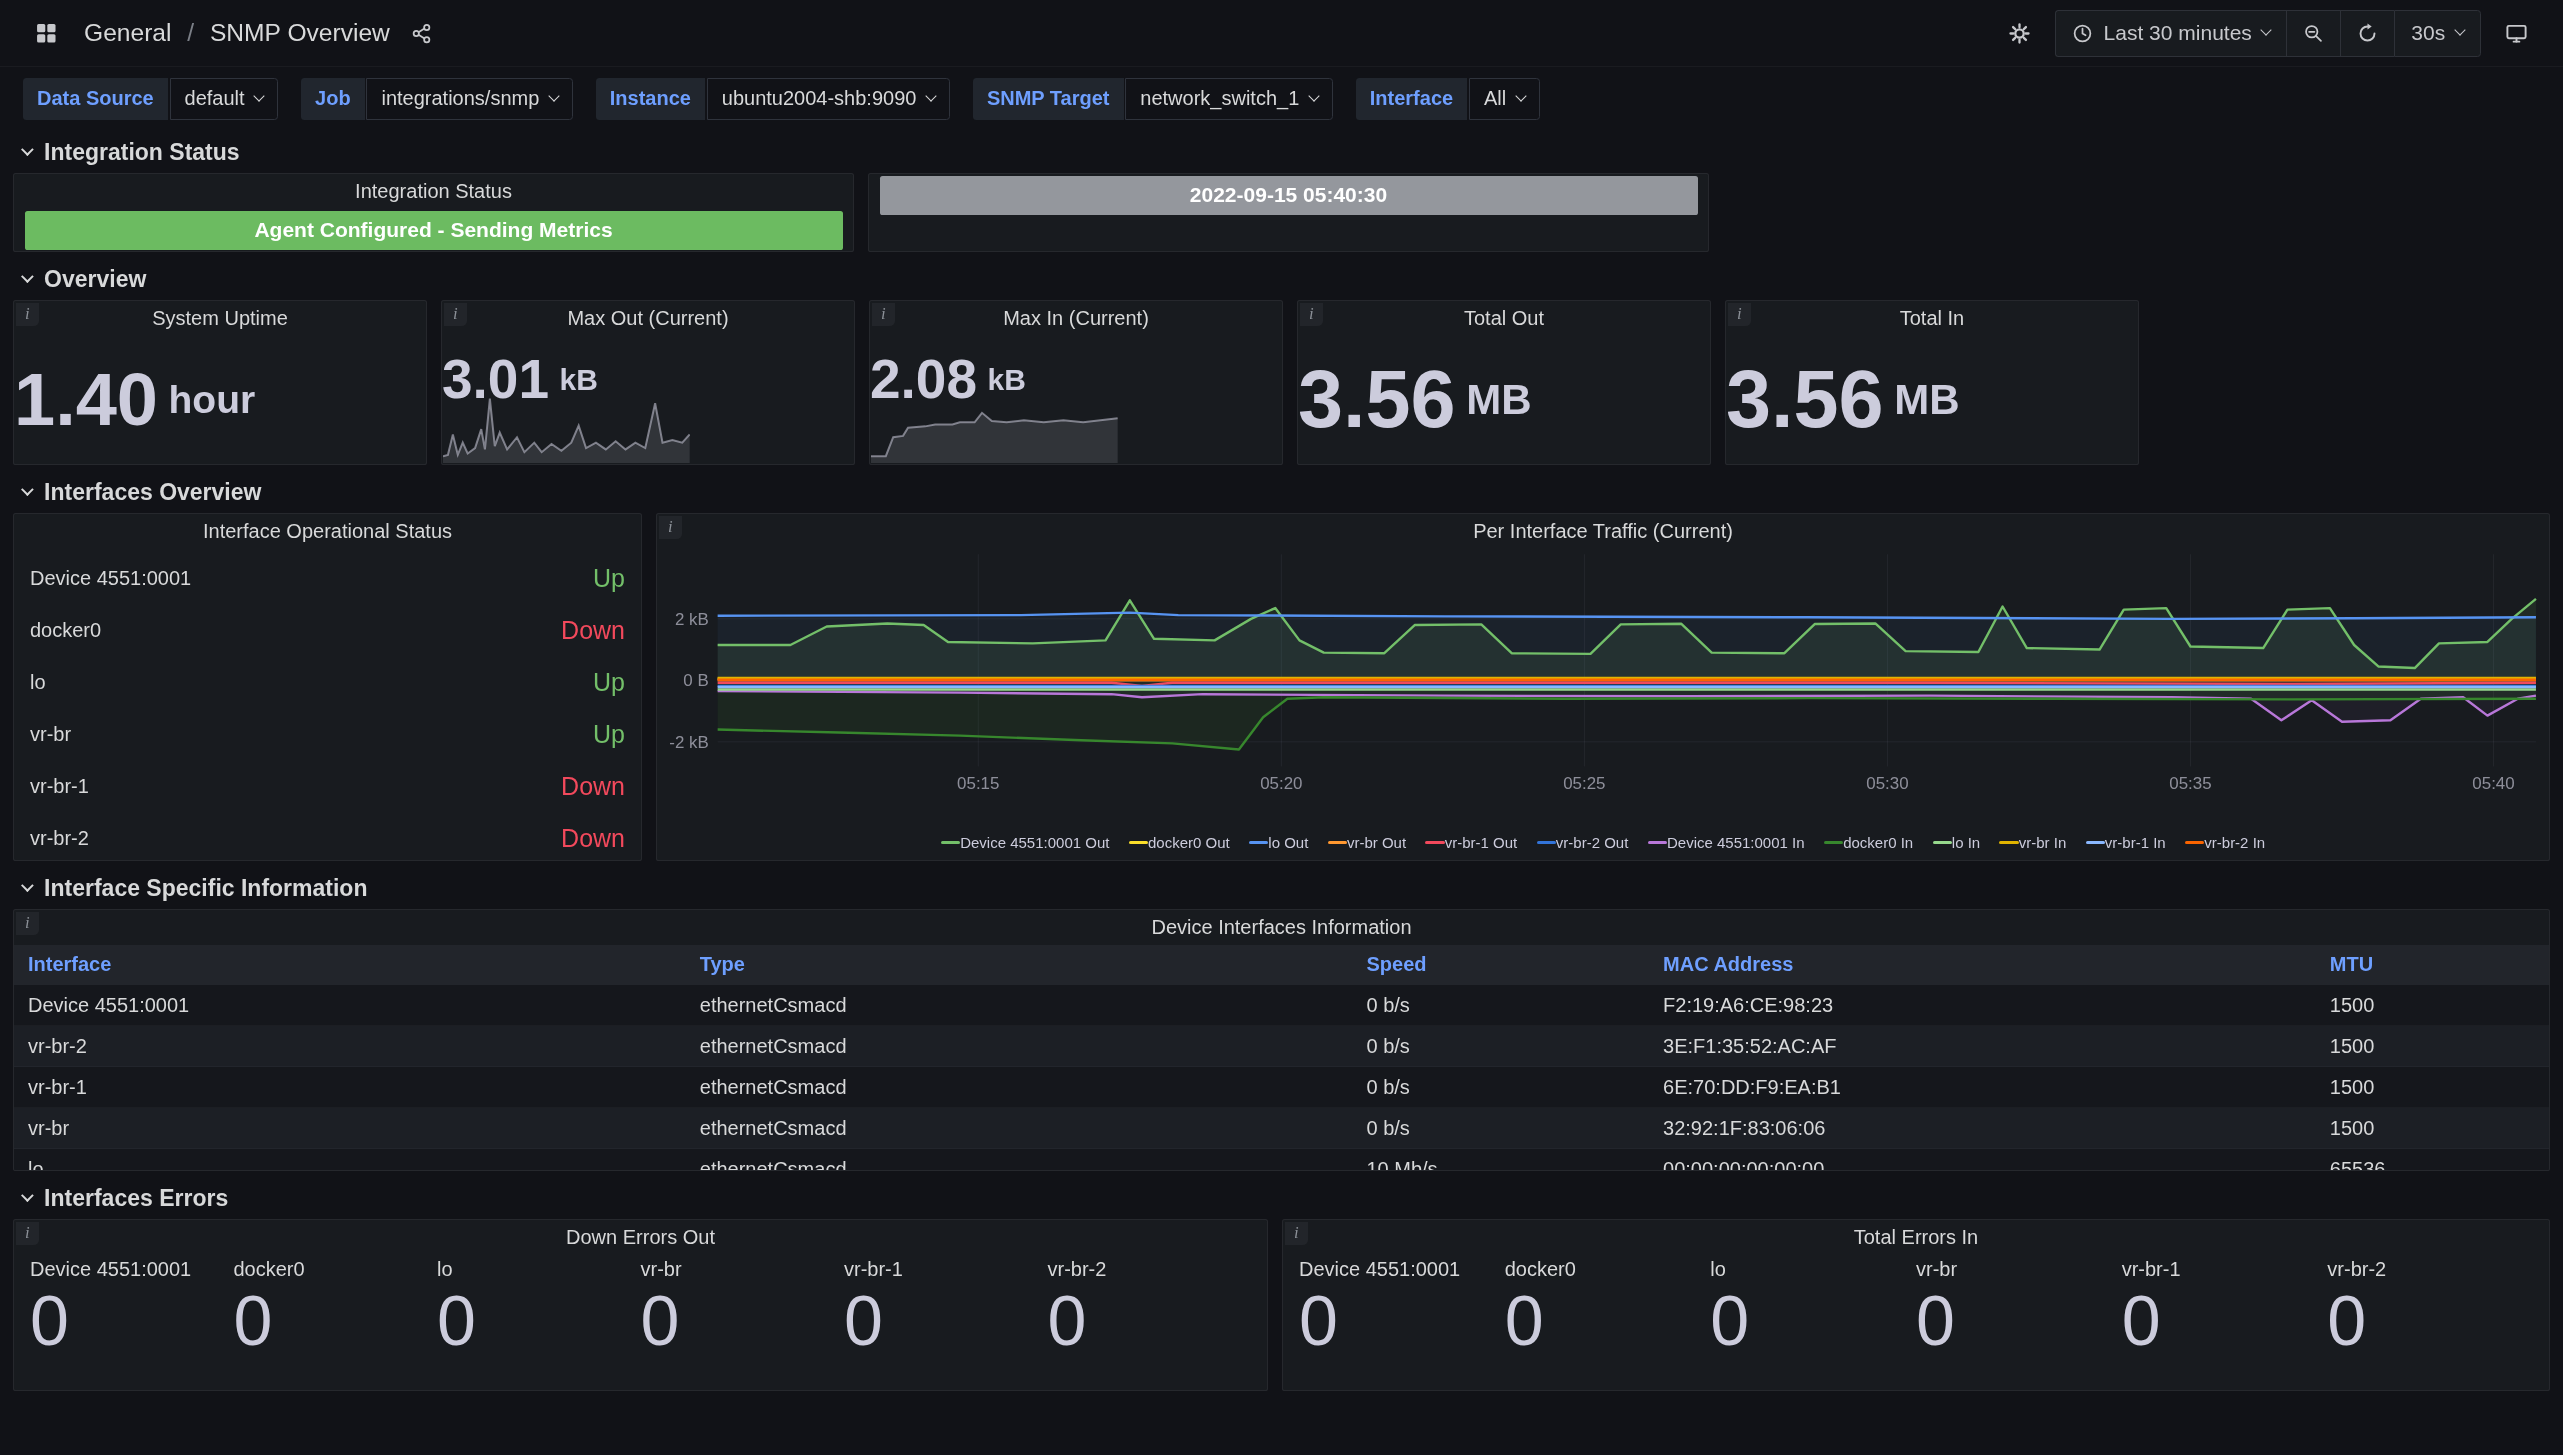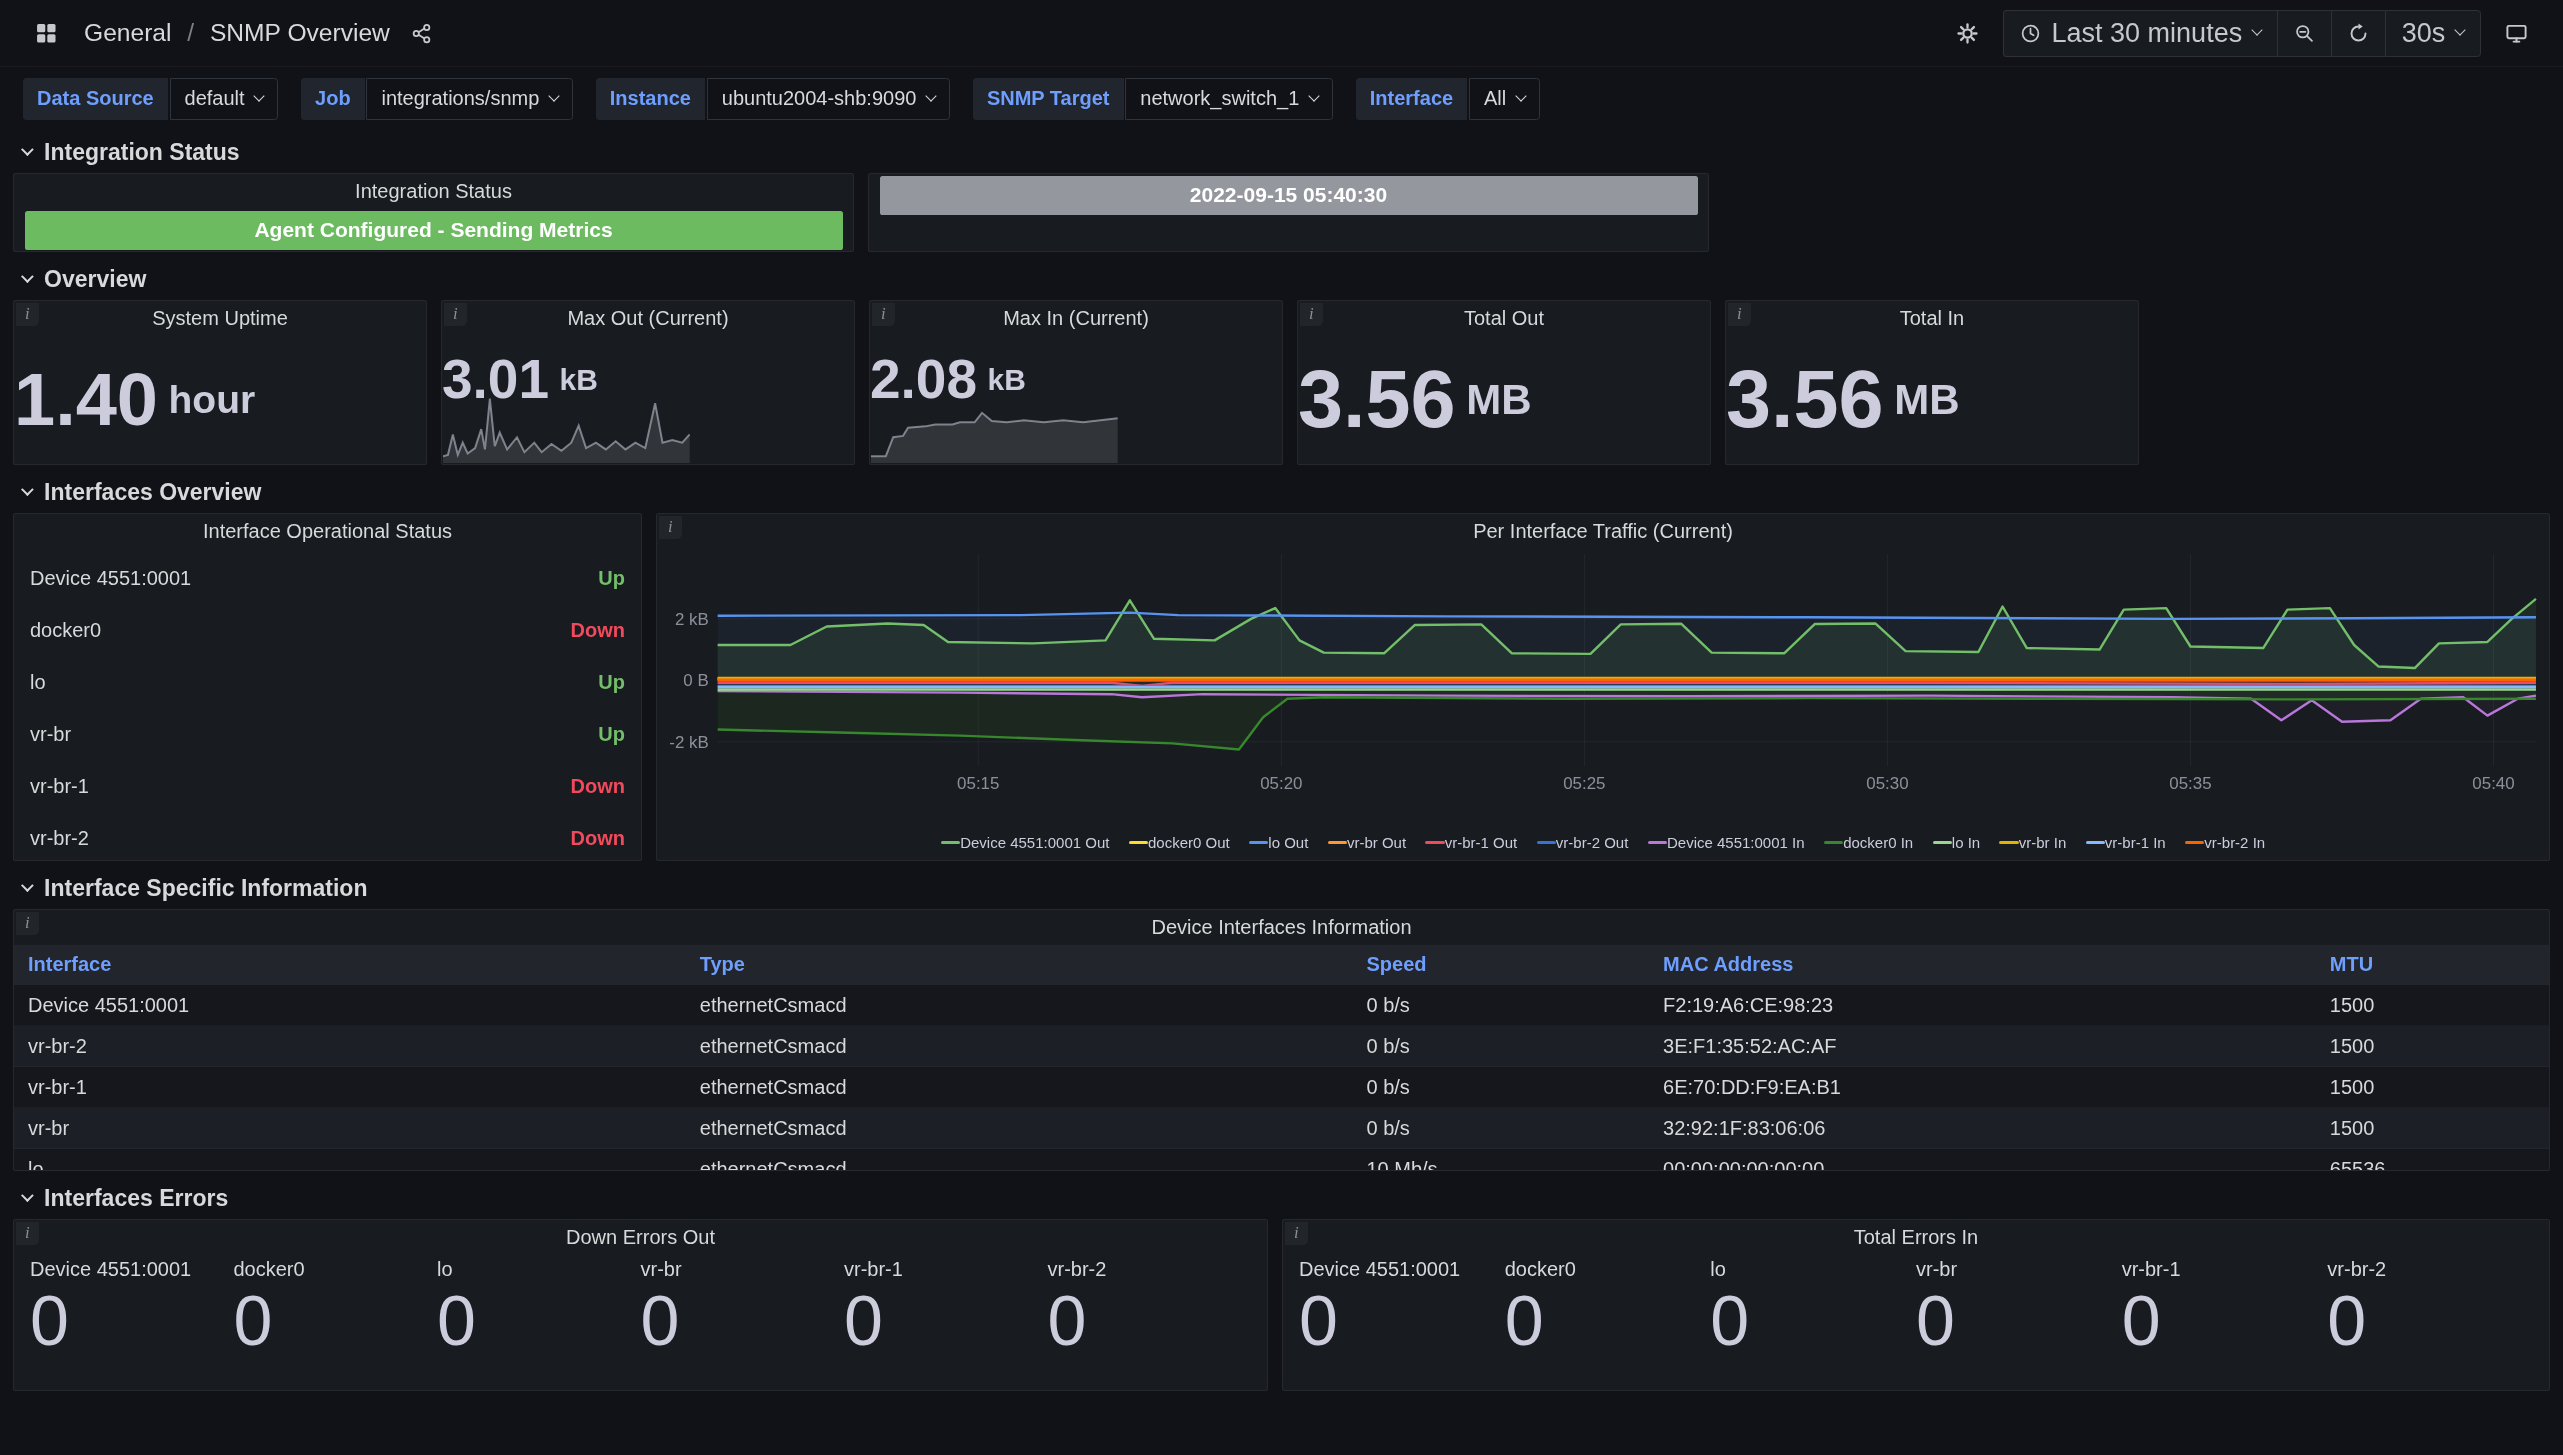--- a/index.html
+++ b/index.html
@@ -11,21 +11,21 @@
   html,body{background:var(--bg)}
   body{width:2563px;height:1455px;font-family:"Liberation Sans",sans-serif;color:var(--text);overflow:hidden;position:relative}
 
   
   .nav{height:67px;display:flex;align-items:center;padding:0 23px;border-bottom:0.9px solid rgba(204,204,220,.05)}
   .nav-left{display:flex;align-items:center;gap:14px;flex:1}
   .crumb{font-size:24.6px;color:var(--text)}
   .crumb-sep{font-size:24.6px;color:#7b7f87;margin:0 1.8px}
   .nav-right{display:flex;align-items:center;gap:12.3px}
   .icon-btn{background:none;border:none;color:#c7c8cc;display:flex;align-items:center;justify-content:center;width:47px;height:47px;cursor:pointer}
-  .nav-btn{display:flex;align-items:center;gap:10.5px;height:47px;padding:0 16px;background:var(--btnbg);border:0.9px solid var(--btnbrd);border-radius:3.5px;color:#c7c8cc;font-size:27px;cursor:pointer}
+  .nav-btn{display:flex;align-items:center;gap:10.5px;height:47px;padding:0 16px;background:var(--btnbg);border:0.9px solid var(--btnbrd);border-radius:3.5px;color:#c7c8cc;font-size:21px;cursor:pointer}
   .btn-group{display:flex}
   .btn-group .nav-btn{border-radius:0;border-right-width:0}
   .btn-group .nav-btn:first-child{border-radius:3.5px 0 0 3.5px}
   .btn-group .nav-btn:last-child{border-radius:0 3.5px 3.5px 0;border-right-width:0.9px}
   .chev{display:inline-block;width:8px;height:8px;border-right:1.8px solid currentColor;border-bottom:1.8px solid currentColor;transform:rotate(45deg);margin-top:-5.3px}
 
   
   .vars{display:flex;align-items:center;gap:23px;padding:10.5px 23px 5.3px}
   .var-group{display:flex;align-items:flex-start}
   .var-label{display:flex;align-items:center;background:#21262e;color:var(--blue);font-size:20px;font-weight:700;padding:0 14px;height:42px;border-radius:3.5px 0 0 3.5px}
@@ -57,21 +57,21 @@
   .sz-uptime .stat-num{font-size:74px}.sz-uptime .stat-unit{font-size:39px}
   .sz-max .stat-num{font-size:55px}.sz-max .stat-unit{font-size:30px}
   .sz-total .stat-num{font-size:81px}.sz-total .stat-unit{font-size:42px}
   .spark{position:absolute;left:0.9px;right:0.9px;bottom:0.9px;height:74px}
 
   
   .p-oper{width:629px;height:348px}
   .oper-rows{padding:3.5px 16px 0}
   .oper-row{height:52px;display:flex;align-items:center;justify-content:space-between}
   .oper-name{font-size:20px;color:var(--text)}
-  .oper-status{font-size:20px;font-weight:700}
+  .oper-status{font-size:25px;font-weight:400}
   .st-up{color:var(--green)} .st-down{color:var(--red)}
 
   .p-traffic{flex:1;height:348px;display:flex;flex-direction:column}
   .traffic-plot{flex:1;padding:0 8.8px}
   .traffic-plot svg{width:100%;height:263px;display:block}
   .legend{display:flex;justify-content:center;align-items:center;gap:19.3px;padding:1.8px 8.8px 8.8px;flex-wrap:nowrap}
   .legend-item{display:flex;align-items:center;font-size:15px;color:var(--val);white-space:nowrap;cursor:pointer}
   .swatch{width:19.3px;height:3.5px;border-radius:1.8px;display:inline-block}
 
   

